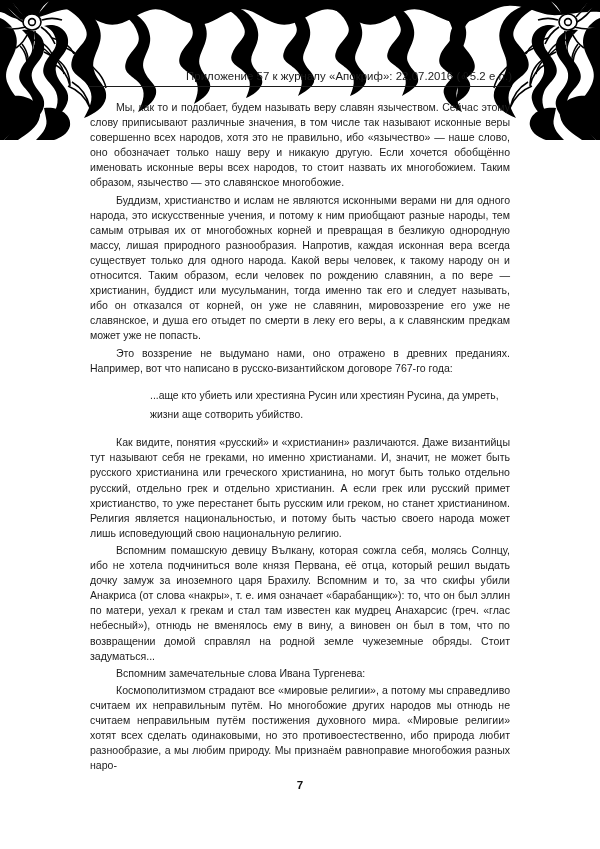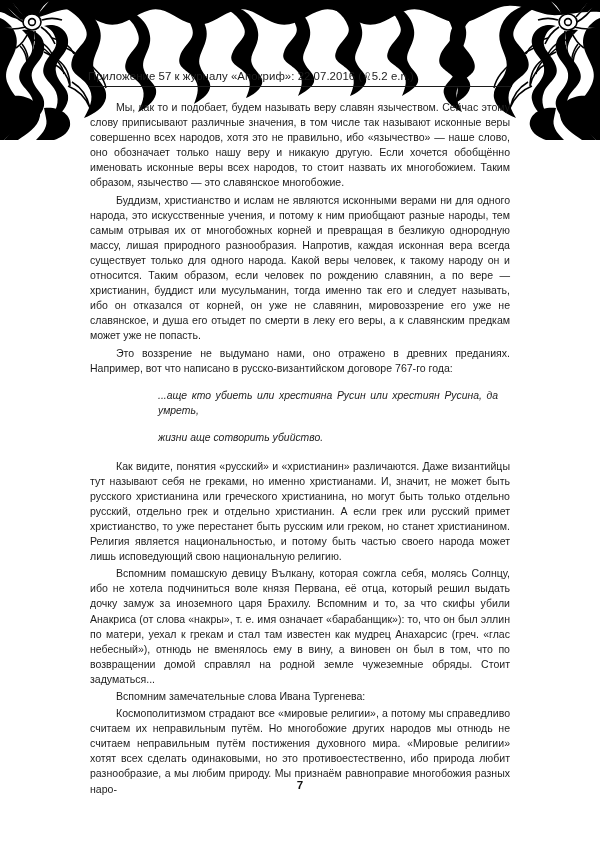--- a/index.html
+++ b/index.html
@@ -38,21 +38,21 @@
 
   #header-block {
     position: absolute;
     top: 70px;
     left: 88px;
     width: 424px;
   }
 
   #header-title {
     font-size: 11.4px;
-    text-align: left;
+    text-align: right;
     letter-spacing: 0.05px;
     color: #1c1c1c;
     white-space: nowrap;
   }
   #header-title .zodiac {
     font-family: "DejaVu Sans", sans-serif;
     font-size: 10.5px;
   }
 
   #header-rule {
@@ -78,24 +78,23 @@
     color: #1c1c1c;
     hyphens: manual;
   }
 
   .quote-block {
     margin: 12px 0 13px 0;
     padding-left: 58px;
     padding-right: 2px;
   }
   .quote-block p {
-    margin: 12px;
+    margin: 4px;
     font-size: 10.4px;
     line-height: 15.3px;
-    font-style: italic;
     text-align: justify;
     color: #1c1c1c;
   }
   .quote-block p.last-line {
     text-align: left;
   }
 
   .gap-before { margin-top: 11px; }
 
   #page-number {

